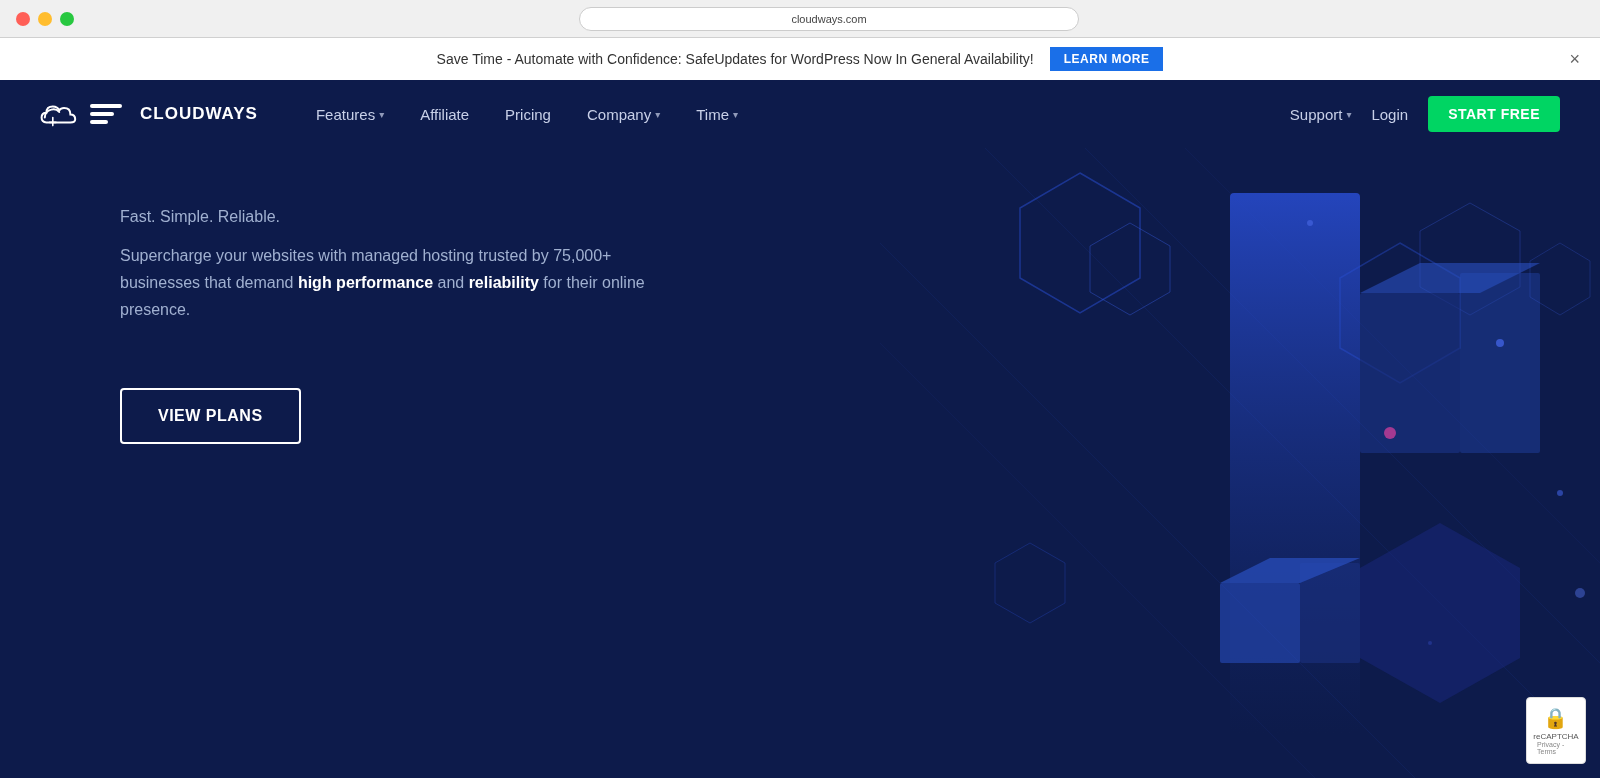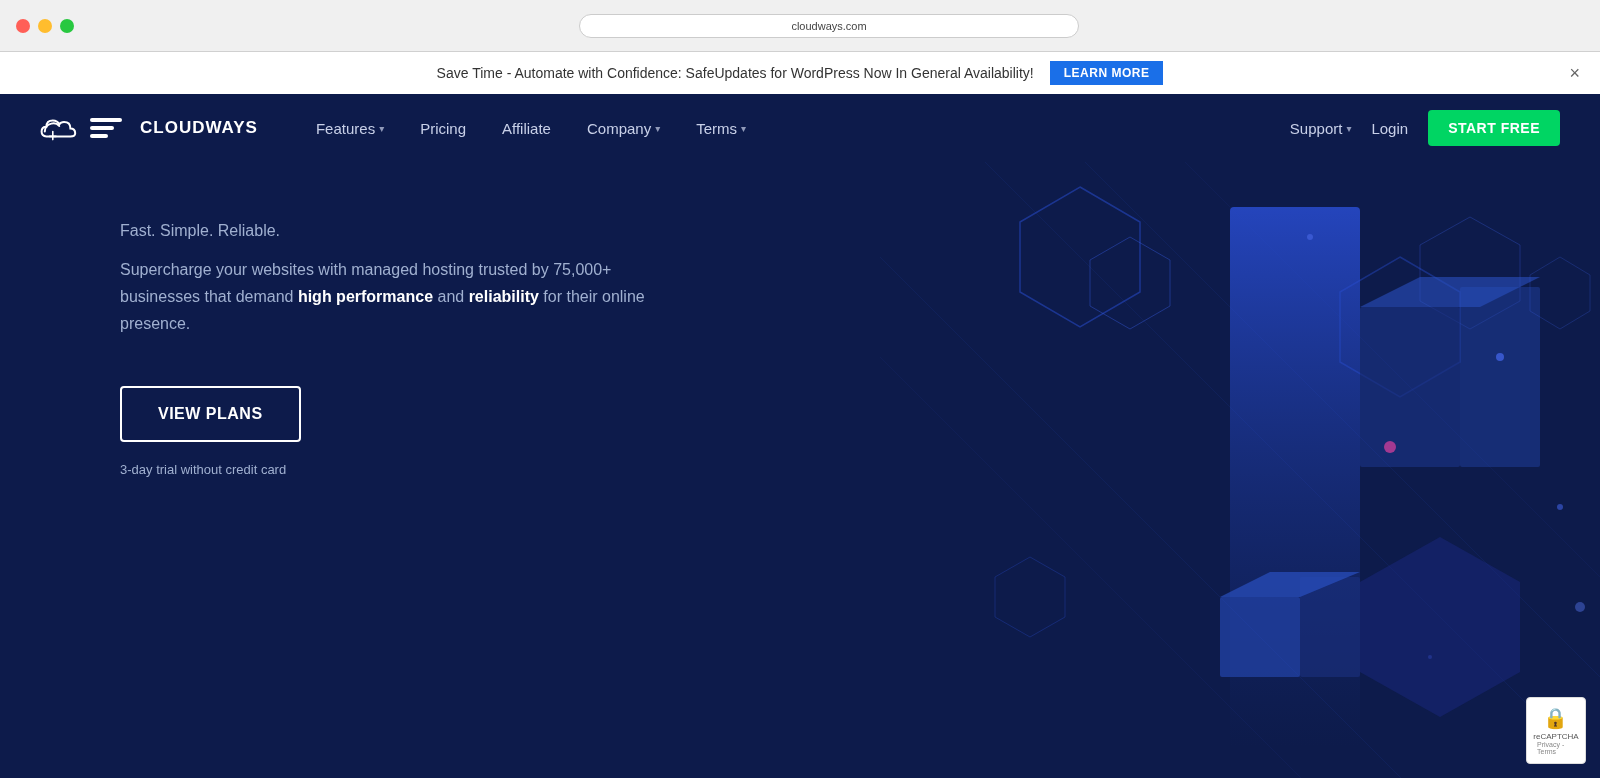--- a/index.html
+++ b/index.html
@@ -1,21 +1,21 @@
 <!DOCTYPE html>
 <html><head>
   <meta charset="utf-8">
   <style>
     * { margin: 0; padding: 0; box-sizing: border-box; }
     body { font-family: -apple-system, BlinkMacSystemFont, 'Segoe UI', sans-serif; background: #e8e8e8; width: 1600px; height: 778px; overflow: hidden; }
 
     
     .window-chrome {
       background: #f0f0f0;
-      height: 52px;
+      height: 38px;
       display: flex;
       align-items: center;
       padding: 0 16px;
       border-bottom: 1px solid #d0d0d0;
     }
     .traffic-lights { display: flex; gap: 8px; }
     .traffic-light {
       width: 14px; height: 14px; border-radius: 50%;
       display: inline-block;
     }
@@ -165,21 +165,21 @@
       color: white;
       font-size: 58px;
       font-weight: 800;
       line-height: 1.1;
       margin-bottom: 28px;
     }
     .hero-description {
       color: #a0b0d0;
       font-size: 16px;
       line-height: 1.7;
-      margin-bottom: 48px;
+      margin-bottom: 64px;
       max-width: 560px;
     }
     .hero-description strong {
       color: white;
       font-weight: 700;
     }
     .hero-buttons {
       display: flex;
       gap: 20px;
       margin-bottom: 20px;
@@ -307,31 +307,31 @@
       </div>
       <span class="logo-text">CLOUDWAYS</span>
     </a>
 
     <div class="nav-links">
       <a class="nav-item">
         <span>Features</span>
         <span class="nav-chevron">▾</span>
       </a>
       <a class="nav-item">
-        <span>Pricing</span>
+        <span>Affiliate</span>
       </a>
       <a class="nav-item">
-        <span>Affiliate</span>
+        <span>Pricing</span>
       </a>
       <a class="nav-item">
         <span>Company</span>
         <span class="nav-chevron">▾</span>
       </a>
       <a class="nav-item">
-        <span>Terms</span>
+        <span>Time</span>
         <span class="nav-chevron">▾</span>
       </a>
     </div>
 
     <div class="nav-right">
       <div class="support-btn">
         <span>Support</span>
         <span class="nav-chevron">▾</span>
       </div>
       <div class="login-btn">Login</div>
@@ -396,21 +396,20 @@
     </svg>
 
     <div class="hero-content">
       <p class="hero-tagline">Fast. Simple. Reliable.</p>
       <p class="hero-description">
         <span>Supercharge your websites with managed hosting trusted by 75,000+ businesses that demand </span><strong>high performance</strong><span> and </span><strong>reliability</strong><span> for their online presence.</span>
       </p>
       <div class="hero-buttons">
         <button class="btn-view-plans">VIEW PLANS</button>
       </div>
-      <p class="trial-text">3-day trial without credit card</p>
     </div>
   </section>
 </div>
 
 <div class="recaptcha-badge">
   <span class="recaptcha-logo">🔒</span>
   <span style="font-size:8px;color:#555;">reCAPTCHA</span>
   <span style="font-size:7px;color:#888;">Privacy - Terms</span>
 </div>
 

